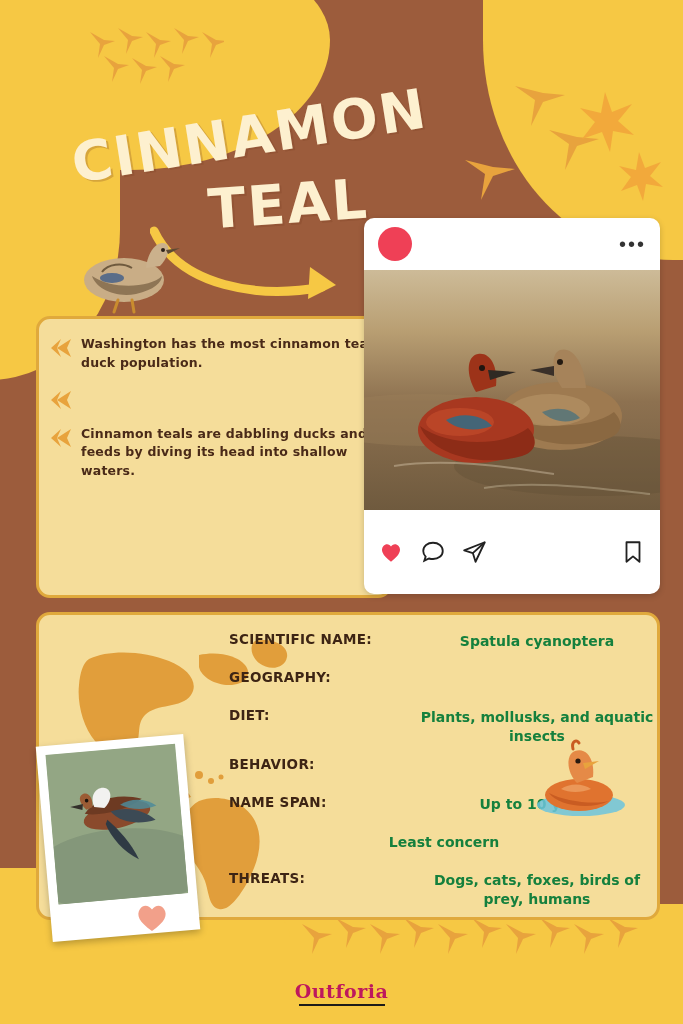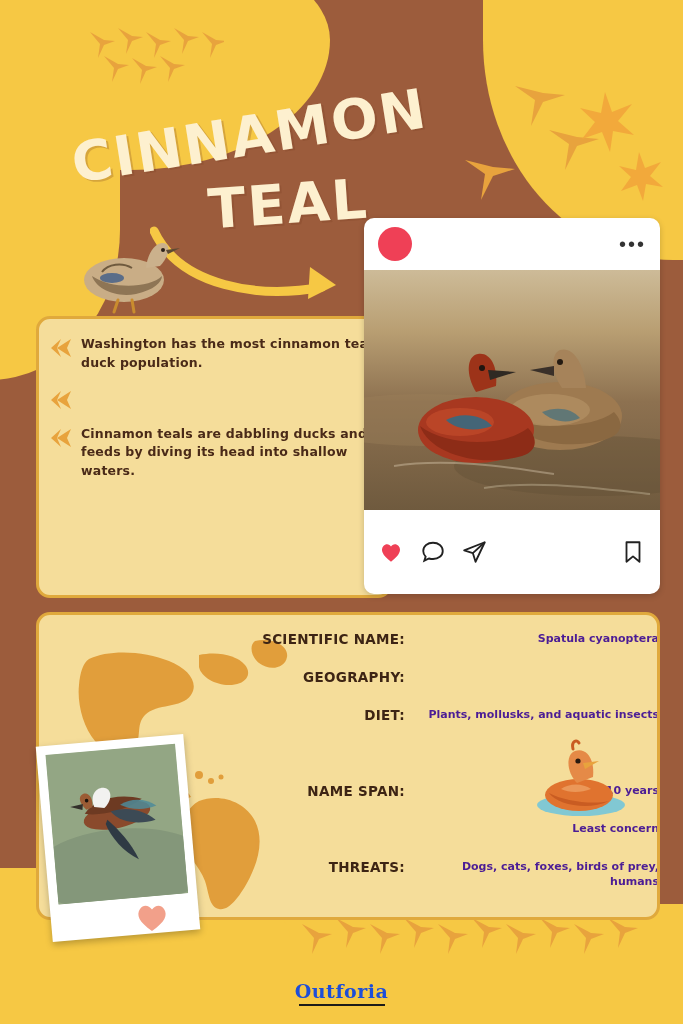--- a/index.html
+++ b/index.html
@@ -204,37 +204,36 @@
     width: 430px;
   }
   .drow {
     display: flex;
     align-items: flex-start;
     margin-bottom: 8px;
     min-height: 30px;
   }
   .dlabel {
     width: 186px;
-    text-align: right;
     padding-right: 10px;
     font-family: "DejaVu Sans", sans-serif;
     font-weight: 700;
     font-size: 13.5px;
     color: #3d2414;
     letter-spacing: .3px;
     padding-top: 2px;
   }
   .dval {
     flex: 1;
     font-family: "DejaVu Sans", sans-serif;
-    font-size: 11px;
+    font-size: 14px;
     font-weight: 600;
-    color: #4c1d95;
+    color: #15803d;
     line-height: 1.35;
-    text-align: right;
+    text-align: center;
     padding-top: 3px;
   }
 
   
   #polaroid {
     position: absolute;
     left: 44px; top: 740px;
     width: 148px; height: 196px;
     background: #fff;
     box-shadow: 0 3px 7px rgba(0,0,0,.25);
@@ -263,21 +262,21 @@
   
   #footer {
     position: absolute;
     left: 0; right: 0; bottom: 18px;
     text-align: center;
   }
   #footer-logo {
     font-family: "DejaVu Serif", serif;
     font-weight: 700;
     font-size: 19px;
-    color: #1d4ed8;
+    color: #be185d;
     letter-spacing: .5px;
   }
   #footer-rule {
     width: 86px; height: 2px; background:#1d1b19;
     margin: 2px auto 0;
   }
 </style>
 </head>
 <body>
 
@@ -471,20 +470,21 @@
         <div class="dval">Spatula cyanoptera</div>
       </div>
       <div class="drow">
         <div class="dlabel">GEOGRAPHY:</div>
       </div>
       <div class="drow">
         <div class="dlabel">DIET:</div>
         <div class="dval">Plants, mollusks, and aquatic insects</div>
       </div>
       <div class="drow">
+        <div class="dlabel">BEHAVIOR:</div>
       </div>
       <div class="drow">
         <div class="dlabel">NAME SPAN:</div>
         <div class="dval">Up to 10 years</div>
       </div>
       <div class="drow">
         <div class="dval">Least concern</div>
       </div>
       <div class="drow">
         <div class="dlabel">THREATS:</div>

